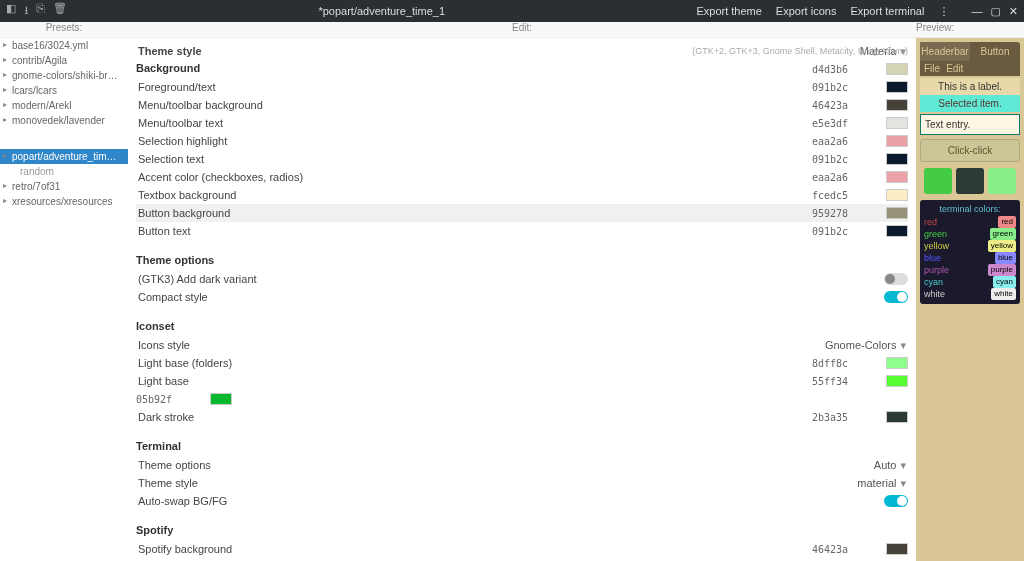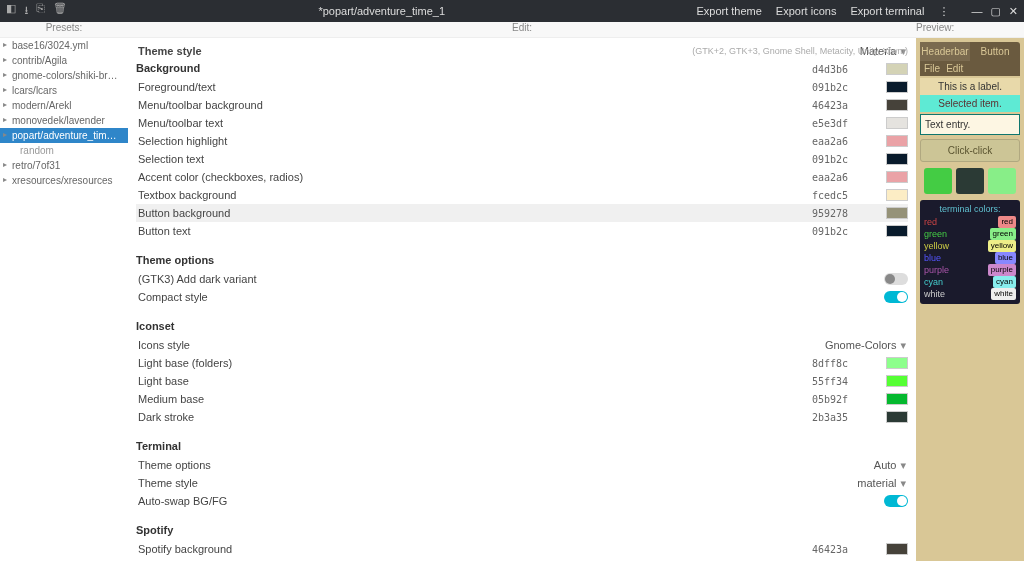--- a/index.html
+++ b/index.html
@@ -17,21 +17,21 @@
 .header-row { display: flex; height: 16px; font-size: 10px; color: #888; background: #f8f8f8; border-bottom: 1px solid #eee; }
 .header-row .cell-presets { width: 128px; text-align: center; }
 .header-row .cell-edit { flex: 1; text-align: center; }
 .header-row .cell-preview { width: 108px; }
 
 .main { display: flex; height: calc(100% - 38px); }
 
 .presets { width: 128px; background: #fff; font-size: 10px; color: #666; overflow-y: auto; }
 .preset-item { padding: 2px 6px 2px 12px; position: relative; cursor: pointer; white-space: nowrap; overflow: hidden; text-overflow: ellipsis; }
 .preset-item.expandable::before { content: "▸"; position: absolute; left: 3px; font-size: 8px; color: #888; }
-.preset-item.selected { background: #2f86c9; color: #fff; }
+.preset-item.selected { background: #2f86c9; color: #fff; margin-top: 21px; }
 .preset-sub { padding-left: 20px; color: #999; }
 
 .edit { flex: 1; overflow-y: auto; padding: 0 8px 20px 8px; position: relative; }
 .edit::-webkit-scrollbar { width: 6px; }
 .edit::-webkit-scrollbar-thumb { background: #ccc; border-radius: 3px; }
 
 .row { display: flex; align-items: center; height: 18px; font-size: 11px; color: #444; gap: 32px; }
 .row.hover-bg { background: #f0f0f0; }
 .row .label { flex: 1; padding-left: 2px; }
 .row .hex { font-family: monospace; font-size: 10px; color: #666; margin-right: 6px; }
@@ -193,21 +193,20 @@
     <div class="label">Light base (folders)</div>
     <div class="hex">8dff8c</div>
     <div class="swatch" style="background:#8dff8c"></div>
   </div>
         <div class="row">
     <div class="label">Light base</div>
     <div class="hex">55ff34</div>
     <div class="swatch" style="background:#55ff34"></div>
   </div>
         <div class="row">
-    <div class="label">Medium base</div>
     <div class="hex">05b92f</div>
     <div class="swatch" style="background:#05b92f"></div>
   </div>
         <div class="row">
     <div class="label">Dark stroke</div>
     <div class="hex">2b3a35</div>
     <div class="swatch" style="background:#2b3a35"></div>
   </div>
       </div>
 

